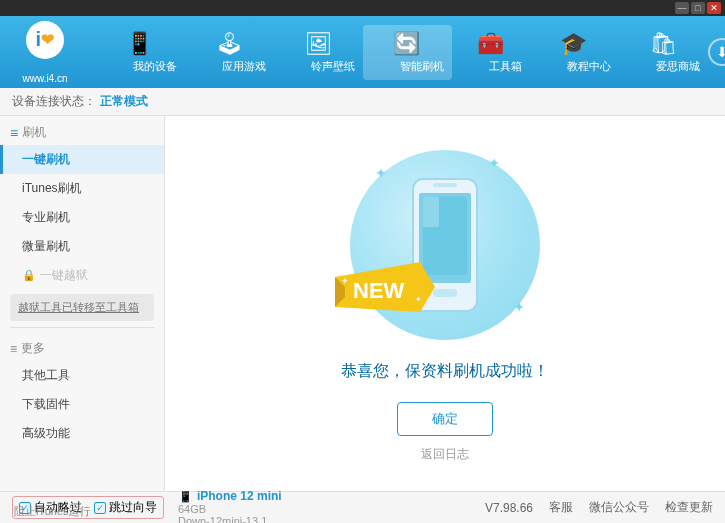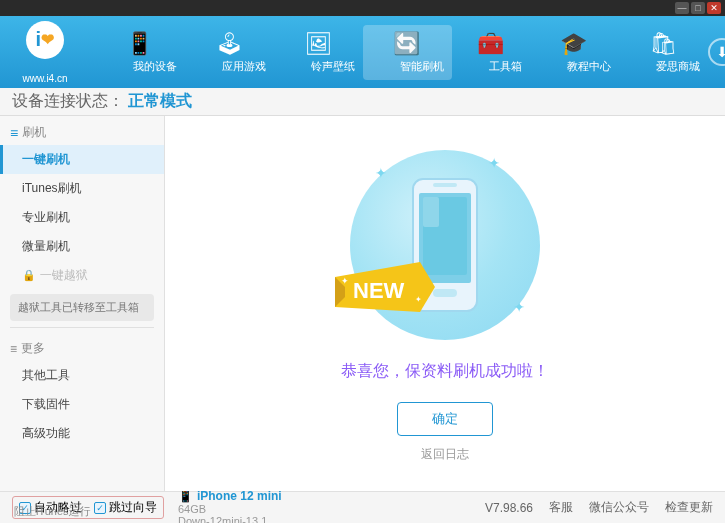--- a/index.html
+++ b/index.html
@@ -68,21 +68,21 @@
       border: 2px solid rgba(255,255,255,0.6);
       color: white; display: flex; align-items: center; justify-content: center;
       cursor: pointer; font-size: 14px;
     }
 
     
     .status-bar {
       height: 28px; background: #f5f5f5;
       border-bottom: 1px solid #ddd;
       display: flex; align-items: center; padding: 12px 12px;
-      font-size: 16px; color: #666;
+      font-size: 12px; color: #666;
     }
     .status-value { color: #2196d3; font-weight: bold; margin-left: 4px; }
 
     
     .main-layout {
       display: flex;
       height: calc(523px - 16px - 72px - 28px - 32px);
     }
 
     
@@ -118,20 +118,21 @@
     .lock-icon { font-size: 11px; }
 
     .jailbreak-notice {
       margin: 4px 10px;
       background: #e8e8e8;
       border-radius: 4px;
       padding: 6px 8px;
       color: #777;
       font-size: 11px;
       line-height: 1.4;
+      text-decoration: underline;
     }
 
     .sidebar-divider {
       margin: 6px 10px;
       border: none; border-top: 1px solid #e0e0e0;
     }
     .sidebar-more-header {
       display: flex; align-items: center;
       padding: 6px 10px 4px 10px;
       color: #888; font-size: 12px;
@@ -173,21 +174,21 @@
     }
 
     .new-ribbon {
       position: absolute;
       bottom: 20px; left: -10px;
       z-index: 3;
     }
 
     
     .success-msg {
-      font-size: 16px; color: #8b5cf6;
+      font-size: 16px; color: #0369a1;
       margin-bottom: 20px;
     }
     .confirm-btn {
       width: 96px; height: 34px;
       border: 1px solid #2196d3;
       border-radius: 4px;
       background: white;
       color: #2196d3;
       font-size: 13px;
       cursor: pointer;

